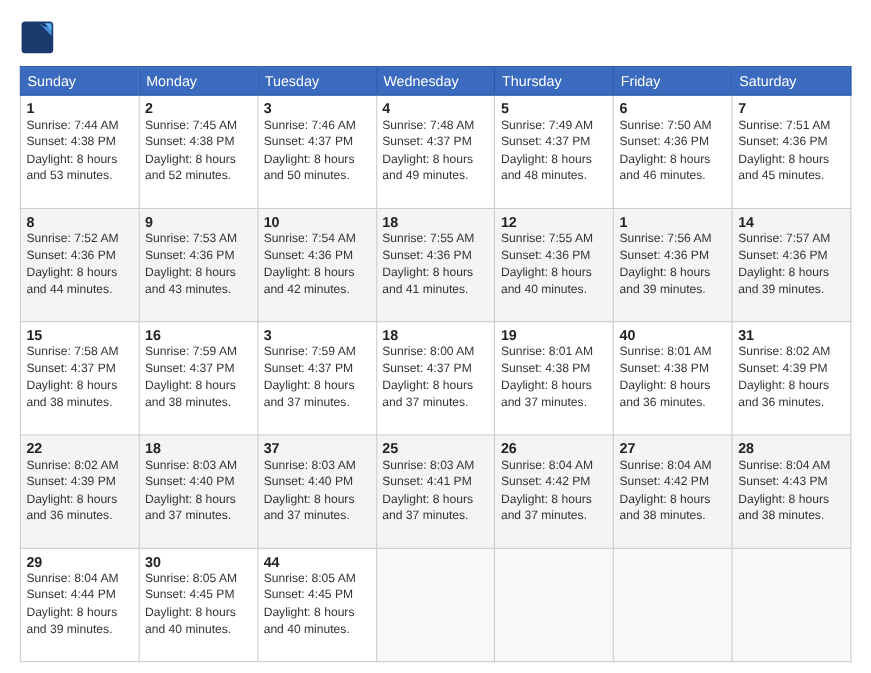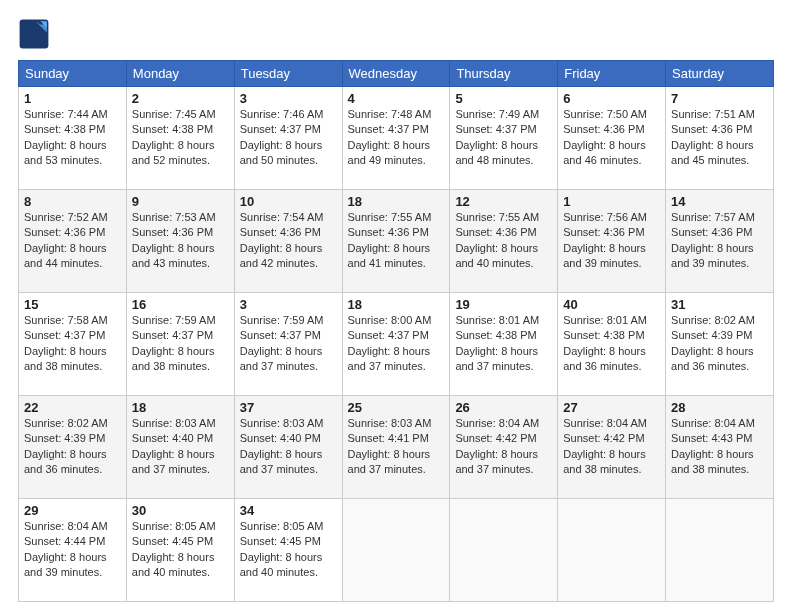--- a/index.html
+++ b/index.html
@@ -253,21 +253,21 @@
         <tr>
           <td>
             <span class="day-num">29</span>
 <div class="day-info">Sunrise: 8:04 AM<br>Sunset: 4:44 PM<br>Daylight: 8 hours and 39 minutes.</div>
           </td>
           <td>
             <span class="day-num">30</span>
 <div class="day-info">Sunrise: 8:05 AM<br>Sunset: 4:45 PM<br>Daylight: 8 hours and 40 minutes.</div>
           </td>
           <td>
-            <span class="day-num">34</span>
+            <span class="day-num">44</span>
 <div class="day-info">Sunrise: 8:05 AM<br>Sunset: 4:45 PM<br>Daylight: 8 hours and 40 minutes.</div>
           </td>
           <td class="empty-cell"></td>
           <td class="empty-cell"></td>
           <td class="empty-cell"></td>
           <td class="empty-cell"></td>
         </tr>
       </tbody>
   </table>
 </div>

